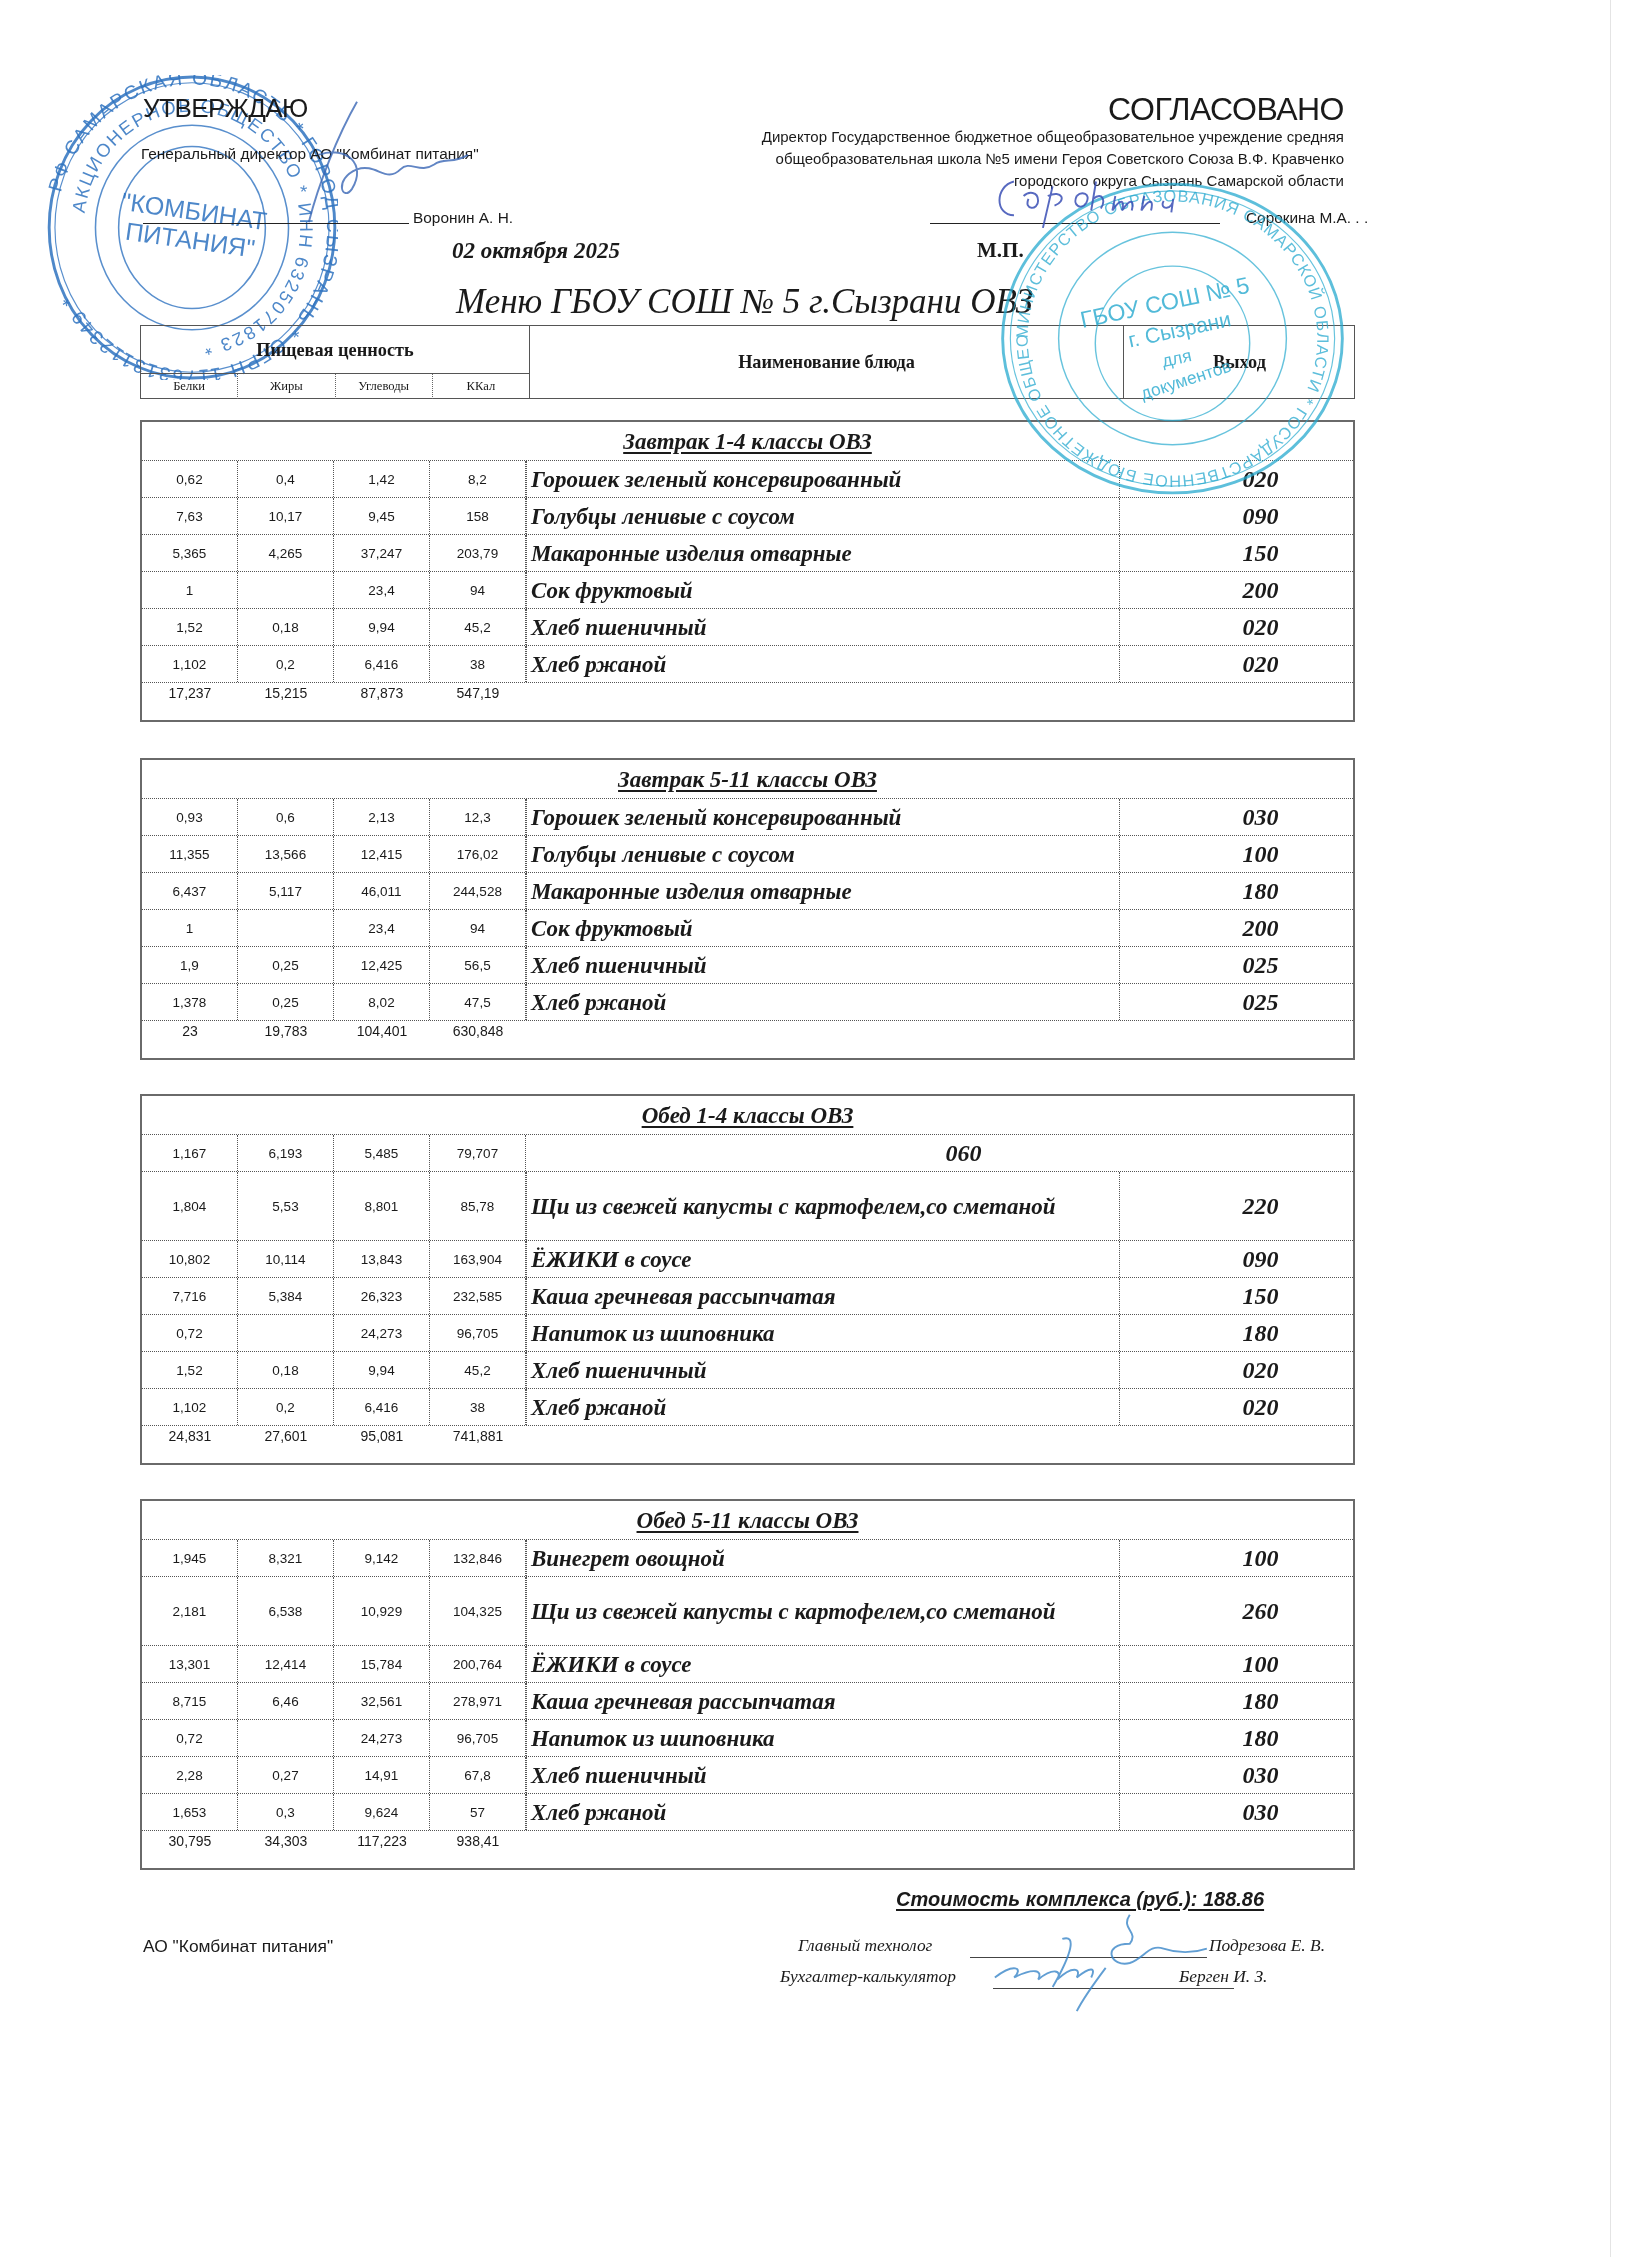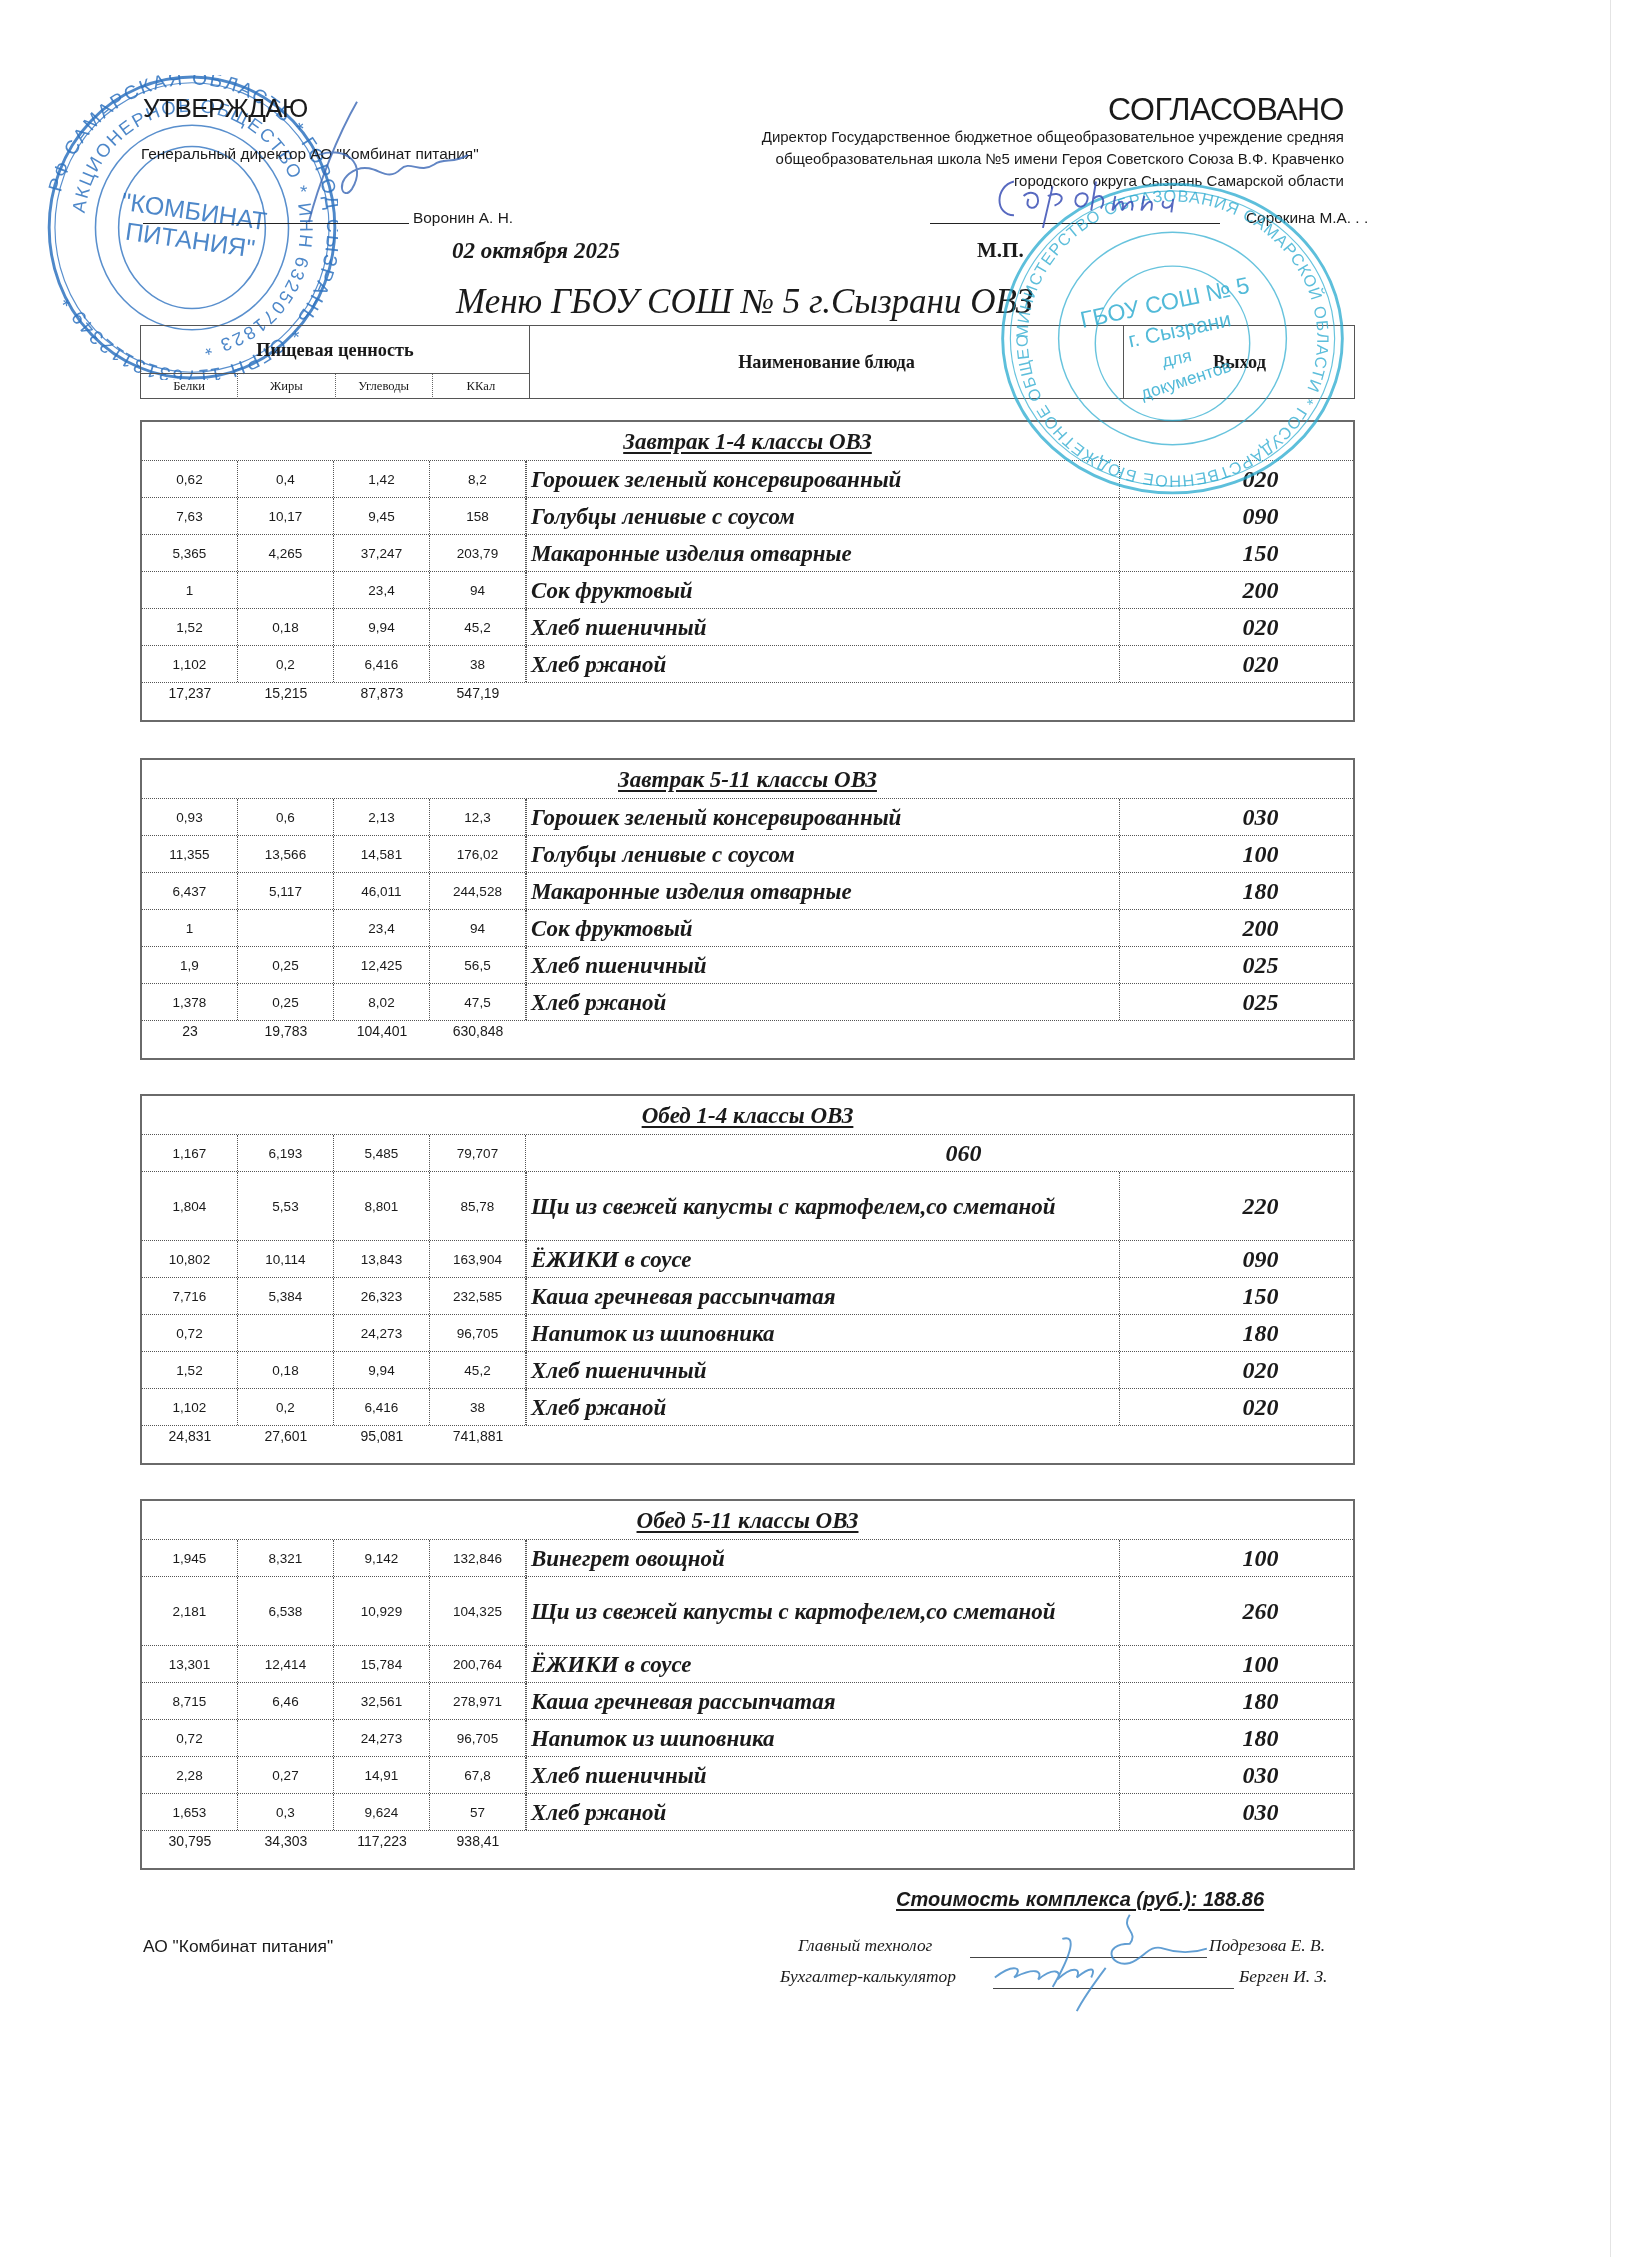--- a/index.html
+++ b/index.html
@@ -45,21 +45,21 @@
 
   
   .cost { left: 896px; top: 1888px; font-size: 20px; font-weight: bold; font-style: italic; text-decoration: underline; text-underline-offset: 2.9px; }
   .org { left: 143px; top: 1936px; font-size: 17.4px; }
   .sig-row { font-family: "Liberation Serif", serif; font-style: italic; font-size: 17.4px; }
   .tech-label { left: 798px; top: 1935px; }
   .tech-line { left: 970px; top: 1957px; width: 237px; height: 1px; background: #444; }
   .tech-name { left: 1209px; top: 1935px; }
   .acc-label { left: 780px; top: 1966px; }
   .acc-line { left: 993px; top: 1988px; width: 241px; height: 1px; background: #444; }
-  .acc-name { left: 1239px; top: 1966px; }
+  .acc-name { left: 1179px; top: 1966px; }
 
   .stamp { position: absolute; pointer-events: none; }
 </style>
 </head>
 <body>
 
 <div class="edge-line"></div>
 
 <svg class="stamp" style="left:46px;top:75px;" width="292" height="305" viewBox="0 0 302 316">
   <defs>
@@ -177,21 +177,21 @@
         <div class="num">0,93</div>
         <div class="num">0,6</div>
         <div class="num">2,13</div>
         <div class="num">12,3</div>
         <div class="name">Горошек зеленый консервированный</div>
         <div class="yield">030</div>
       </div>
       <div class="row">
         <div class="num">11,355</div>
         <div class="num">13,566</div>
-        <div class="num">14,581</div>
+        <div class="num">12,415</div>
         <div class="num">176,02</div>
         <div class="name">Голубцы ленивые с соусом</div>
         <div class="yield">100</div>
       </div>
       <div class="row">
         <div class="num">6,437</div>
         <div class="num">5,117</div>
         <div class="num">46,011</div>
         <div class="num">244,528</div>
         <div class="name">Макаронные изделия отварные</div>

